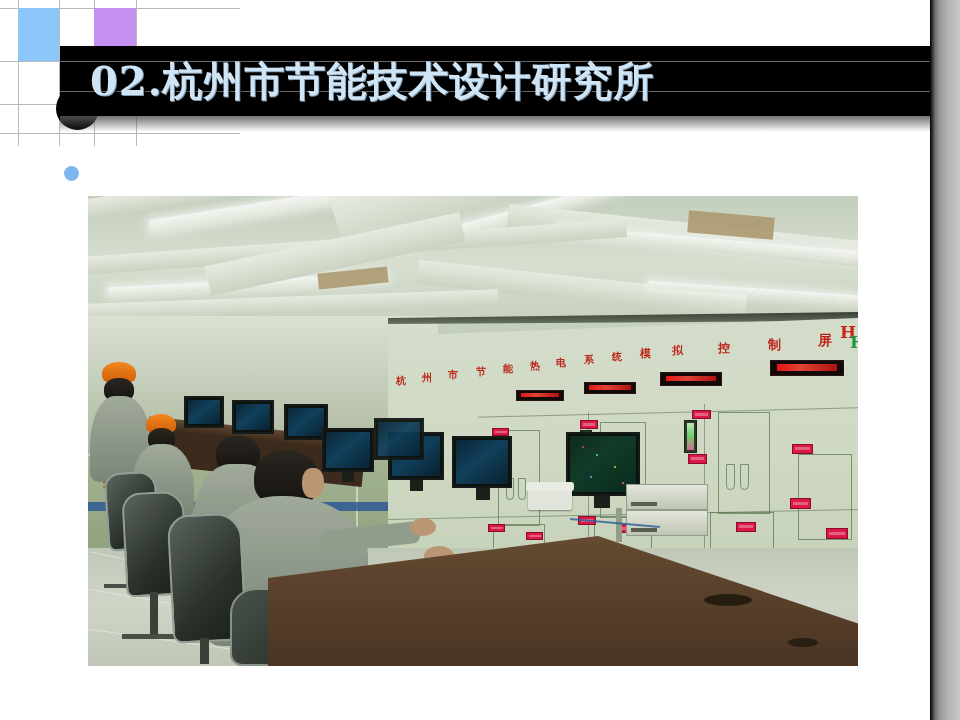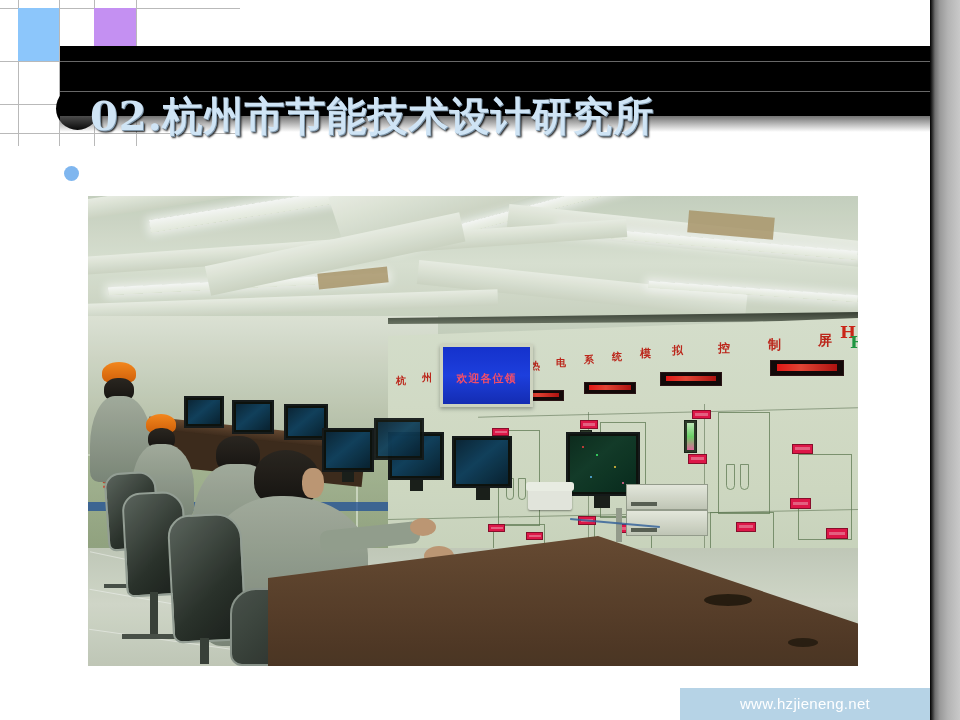--- a/index.html
+++ b/index.html
@@ -29,21 +29,21 @@
                  border-radius:50%; background:#000000; }
 
   
   .title-bar { position:absolute; left:60px; top:46px; width:877px; height:70px;
                background:#000000; }
   .title-bar-shadow { position:absolute; left:60px; top:116px; width:877px; height:16px;
                background:linear-gradient(to bottom, rgba(90,90,90,0.85), rgba(255,255,255,0)); }
   .title-text { position:absolute; left:90px; top:49px; width:790px; height:64px;
       color:#cfe4f5; font-size:40px; line-height:64px; font-weight:bold;
       font-family:"DejaVu Serif", serif; letter-spacing:1px; white-space:nowrap;
-      text-shadow:1px 1px 0 #7e96aa, 2px 2px 2px rgba(0,0,0,0.9);margin-top:35px; }
+      text-shadow:1px 1px 0 #7e96aa, 2px 2px 2px rgba(0,0,0,0.9); }
 
   
   .banner-line { position:absolute; height:1px; background:rgba(190,190,190,0.55); }
 
   
   .bullet-row { position:absolute; left:58px; top:152px; width:600px; height:42px; }
   .bullet-dot { position:absolute; left:6px; top:14px; width:15px; height:15px;
                 border-radius:50%; background:#7fb6ef; }
   .bullet-label { position:absolute; left:38px; top:0; height:42px; line-height:42px;
                   font-size:29px; color:#1b1b1b; font-family:"DejaVu Serif", serif;
@@ -300,23 +300,20 @@
         <div class="dtag" style="left:298px; top:232px; width:20px; height:10px;"></div>
         <div class="dtag" style="left:348px; top:204px; width:20px; height:10px;"></div>
         <div class="dtag" style="left:346px; top:256px; width:20px; height:10px;"></div>
 
         <div class="dtag" style="left:404px; top:126px; width:21px; height:10px;"></div>
         <div class="dtag" style="left:402px; top:180px; width:21px; height:11px;"></div>
         <div class="dtag" style="left:438px; top:210px; width:22px; height:11px;"></div>
         <div class="dtag" style="left:436px; top:246px; width:22px; height:11px;"></div>
       </div>
 
-      <div class="bluescreen">
-        <span>欢迎各位领</span>
-      </div>
 
       <div class="ph floor" style="top:352px;">
         <div class="floor-line" style="left:0;  top:22px; width:180px; transform:rotate(12deg);"></div>
         <div class="floor-line" style="left:0;  top:58px; width:200px; transform:rotate(10deg);"></div>
         <div class="floor-line" style="left:0;  top:96px; width:220px; transform:rotate(8deg);"></div>
         <div class="floor-line" style="left:30px;top:0;   width:140px; transform:rotate(72deg);"></div>
       </div>
 
       <div class="desk" style="left:60px; top:232px; width:220px; height:16px; transform:rotate(6deg);"></div>
       <div class="desk" style="left:66px; top:244px; width:210px; height:36px; transform:rotate(6deg); background:#3e2a1c;"></div>
@@ -406,20 +403,17 @@
       </div>
       <div style="position:absolute;left:528px;top:312px;width:6px;height:34px;background:#9aa091;"></div>
 
       <div style="position:absolute;left:616px;top:398px;width:48px;height:12px;background:#1a1109;border-radius:50%;opacity:.8;"></div>
       <div style="position:absolute;left:700px;top:442px;width:30px;height:9px;background:#1a1109;border-radius:50%;opacity:.7;"></div>
       <div style="position:absolute;left:482px;top:326px;width:90px;height:2px;background:#2f5fa0;transform:rotate(5deg);opacity:.8;"></div>
 
       <div class="photo-tint"></div>
     </div>
 
-    <div class="footer-bar">
-      <div class="footer-text">www.hzjieneng.net</div>
-    </div>
 
   </div>
 
   <div class="slide-right-edge"></div>
 </div>
 
 </body></html>

